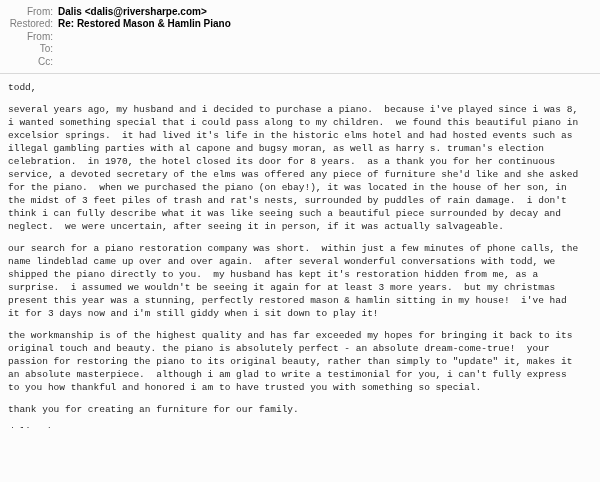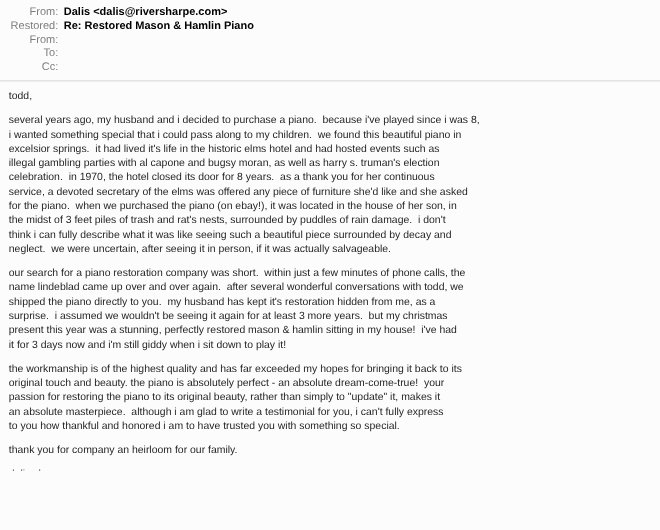--- a/index.html
+++ b/index.html
@@ -37,21 +37,21 @@
     margin-left: 5px;
     color: #000;
     white-space: nowrap;
     font-weight: bold;
   }
   .hvalue.bold {
     font-weight: bold;
   }
   .email-body {
     padding: 7px 8px 8px 8px;
-    font-family: Liberation Sans, sans-serif;
+    font-family: Liberation Mono, monospace;
     font-size: 9.5px;
     line-height: 13px;
     color: #1f1f1f;
   }
   .para {
     margin: 0 0 9px 0;
     white-space: pre-wrap;
   }
   .para:last-child {
     margin-bottom: 15px;
@@ -96,16 +96,16 @@
 name lindeblad came up over and over again.  after several wonderful conversations with todd, we
 shipped the piano directly to you.  my husband has kept it's restoration hidden from me, as a
 surprise.  i assumed we wouldn't be seeing it again for at least 3 more years.  but my christmas
 present this year was a stunning, perfectly restored mason &amp; hamlin sitting in my house!  i've had
 it for 3 days now and i'm still giddy when i sit down to play it!</div>
       <div class="para">the workmanship is of the highest quality and has far exceeded my hopes for bringing it back to its
 original touch and beauty. the piano is absolutely perfect - an absolute dream-come-true!  your
 passion for restoring the piano to its original beauty, rather than simply to "update" it, makes it
 an absolute masterpiece.  although i am glad to write a testimonial for you, i can't fully express
 to you how thankful and honored i am to have trusted you with something so special.</div>
-      <div class="para">thank you for company an heirloom for our family.</div>
+      <div class="para">thank you for creating an furniture for our family.</div>
       <div class="para">dalis sharpe</div>
     </div>
 </div>
 
 </body></html>

